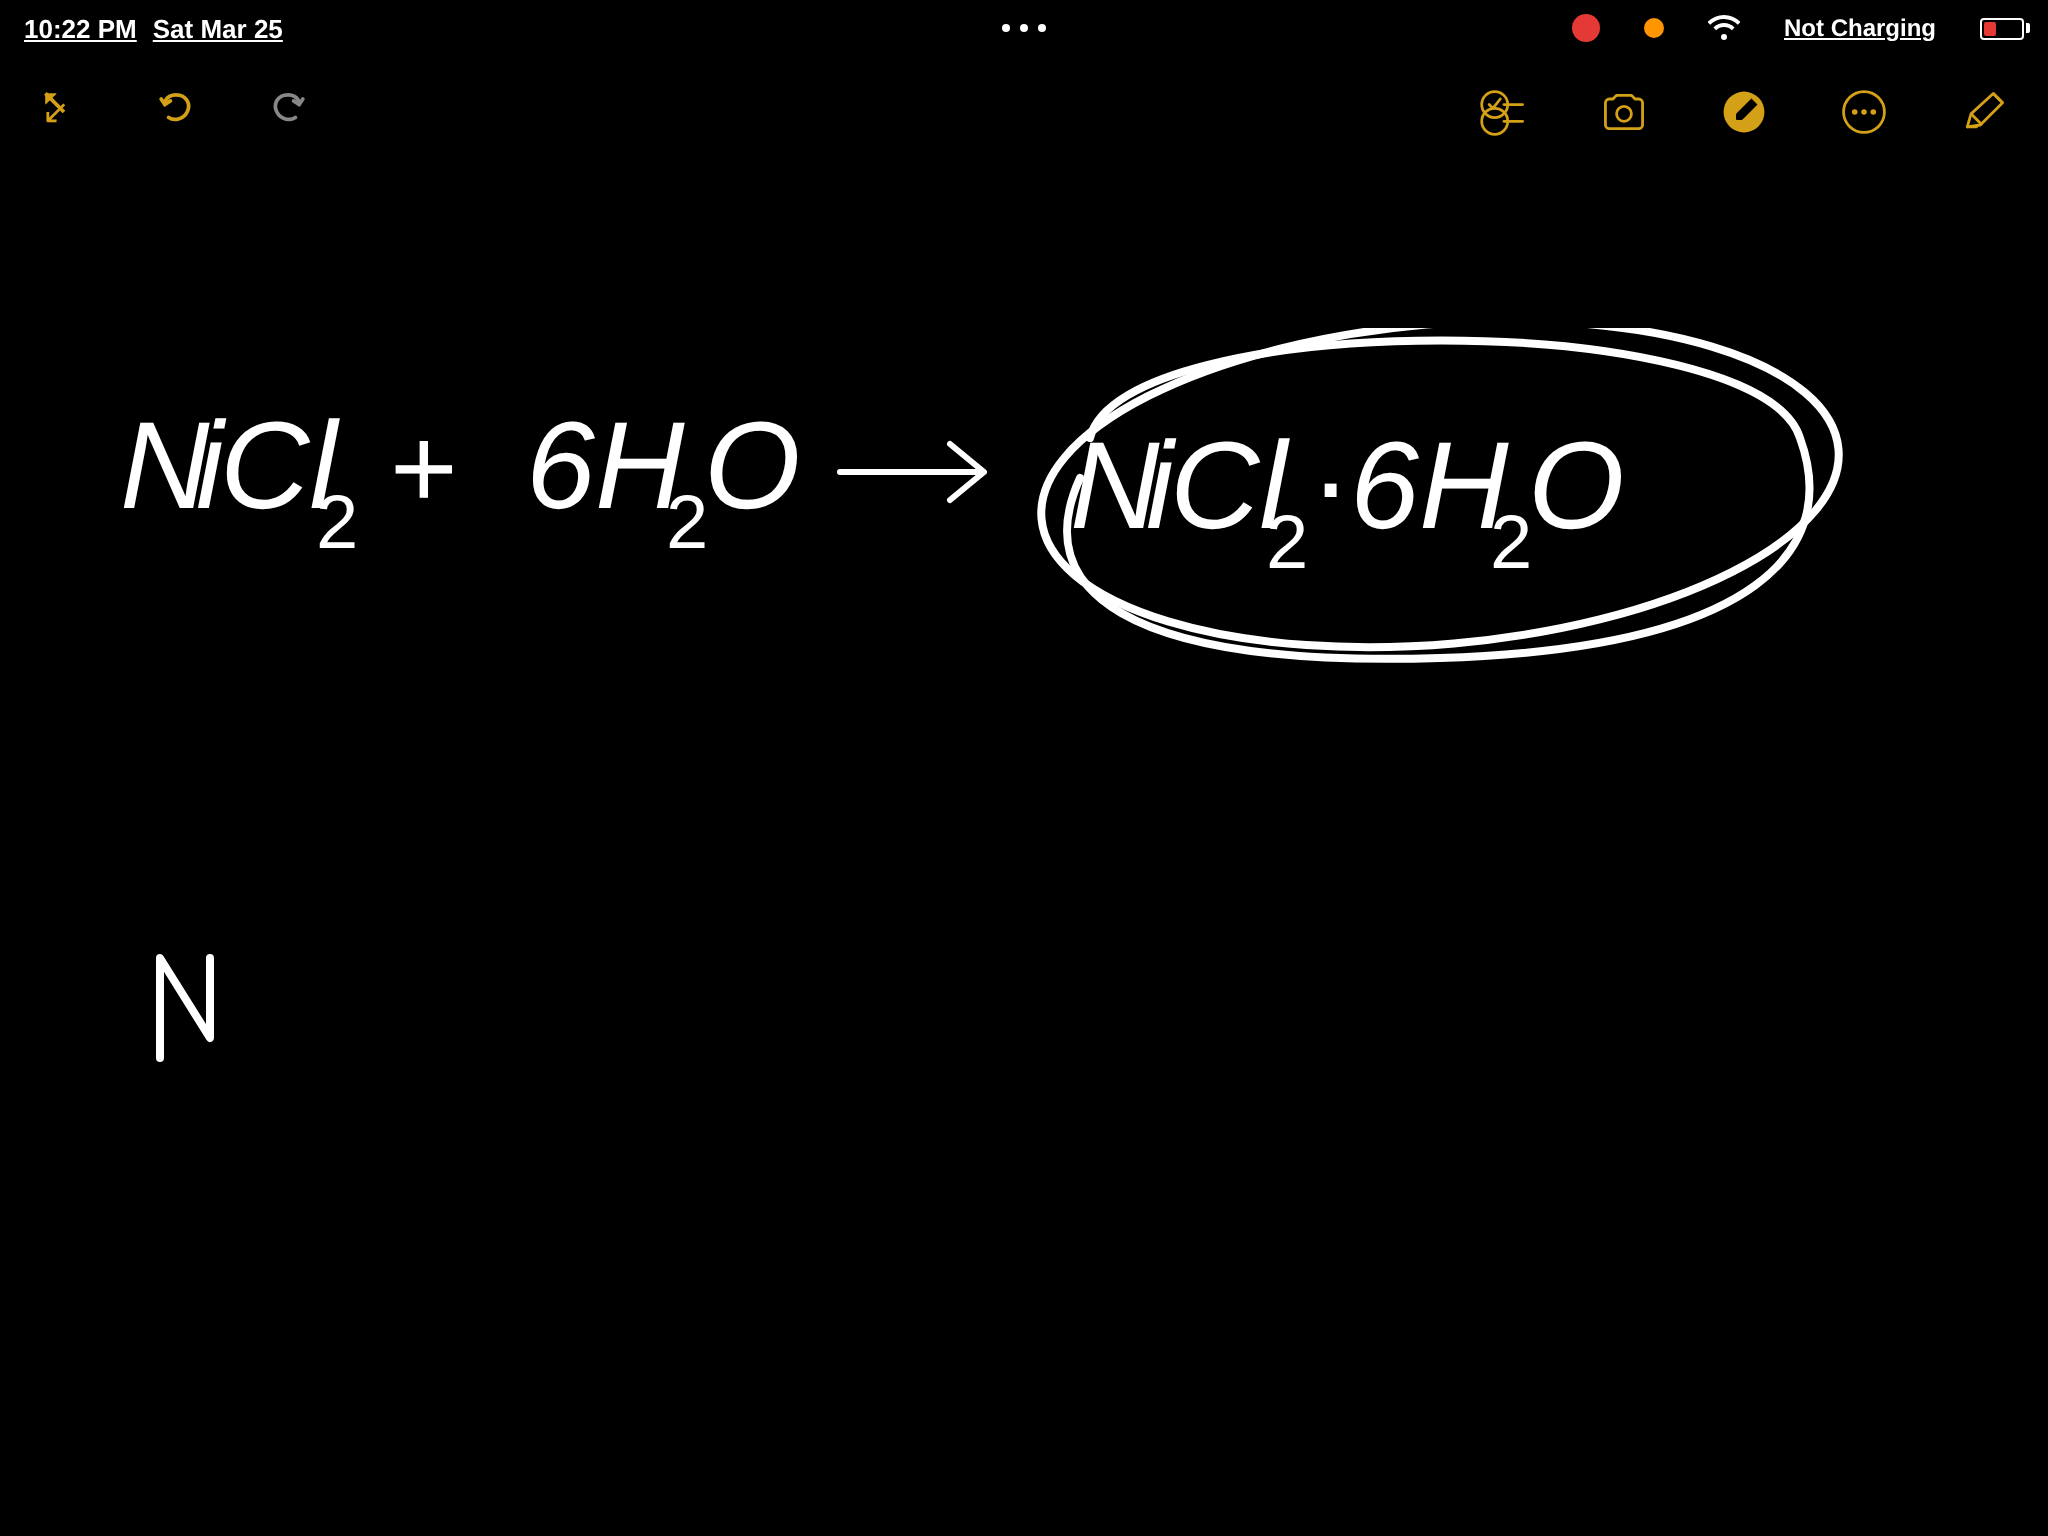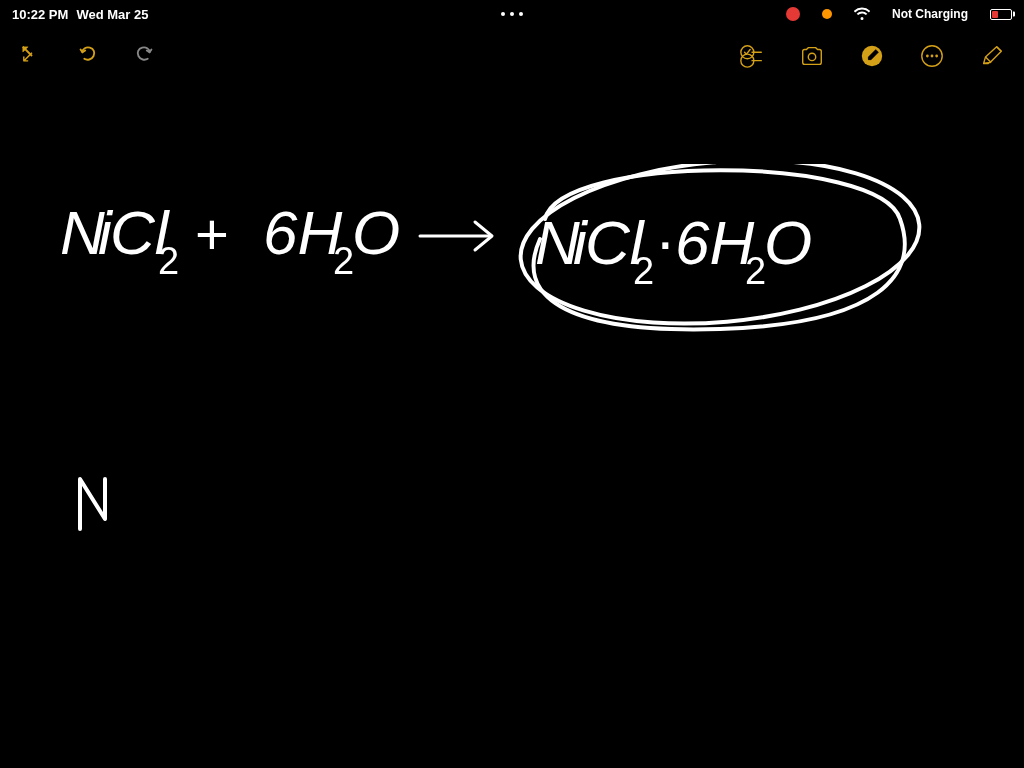--- a/index.html
+++ b/index.html
@@ -18,20 +18,21 @@
       position: absolute;
       top: 0; left: 0; right: 0;
       height: 28px;
       display: flex;
       align-items: center;
       justify-content: space-between;
       padding: 0 12px;
       font-size: 13px;
       font-weight: 600;
       z-index: 100;
+      text-decoration: underline;
     }
     .status-left {
       display: flex;
       align-items: center;
       gap: 8px;
     }
     .status-center {
       display: flex;
       align-items: center;
       gap: 5px;
@@ -158,21 +159,21 @@
       top: 380px;
       left: 70px;
     }
   </style>
 </head>
 <body>
 
 <div id="status-bar">
   <div class="status-left">
     <span>10:22 PM</span>
-    <span>Wed Mar 25</span>
+    <span>Sat Mar 25</span>
   </div>
   <div class="status-center">
     <span class="dot"></span>
     <span class="dot"></span>
     <span class="dot"></span>
   </div>
   <div class="status-right">
     <span class="screen-record-icon"></span>
     <span class="orange-dot"></span>
     <span class="wifi-icon">

